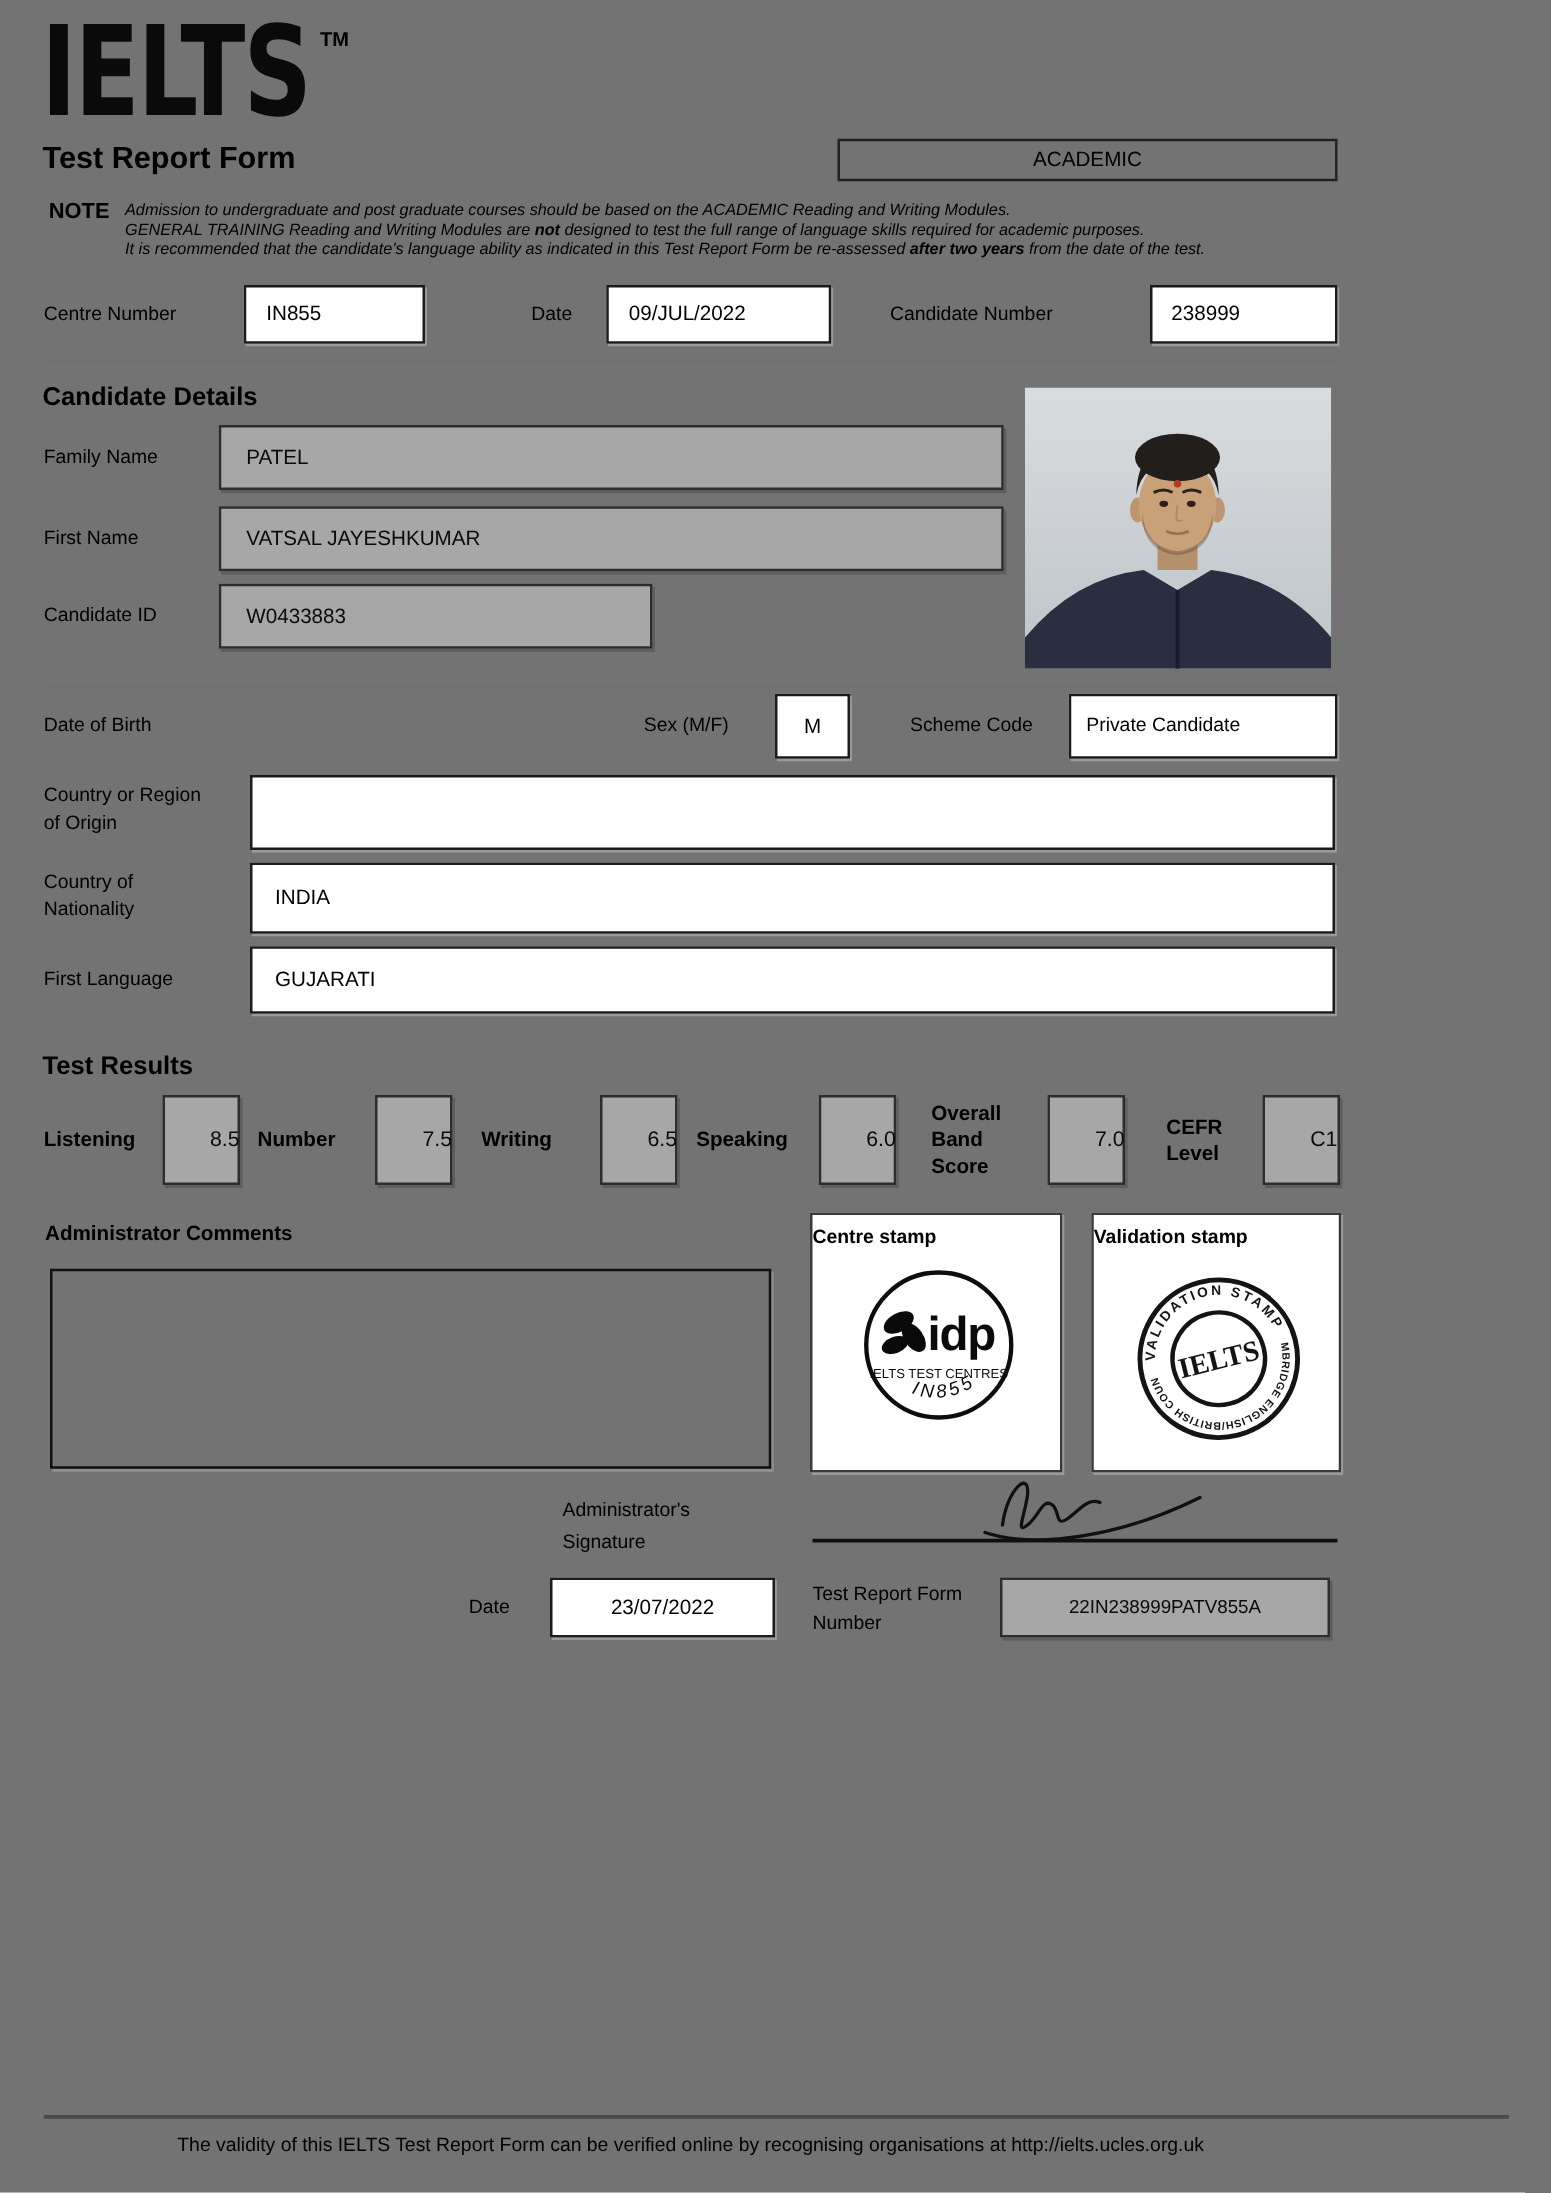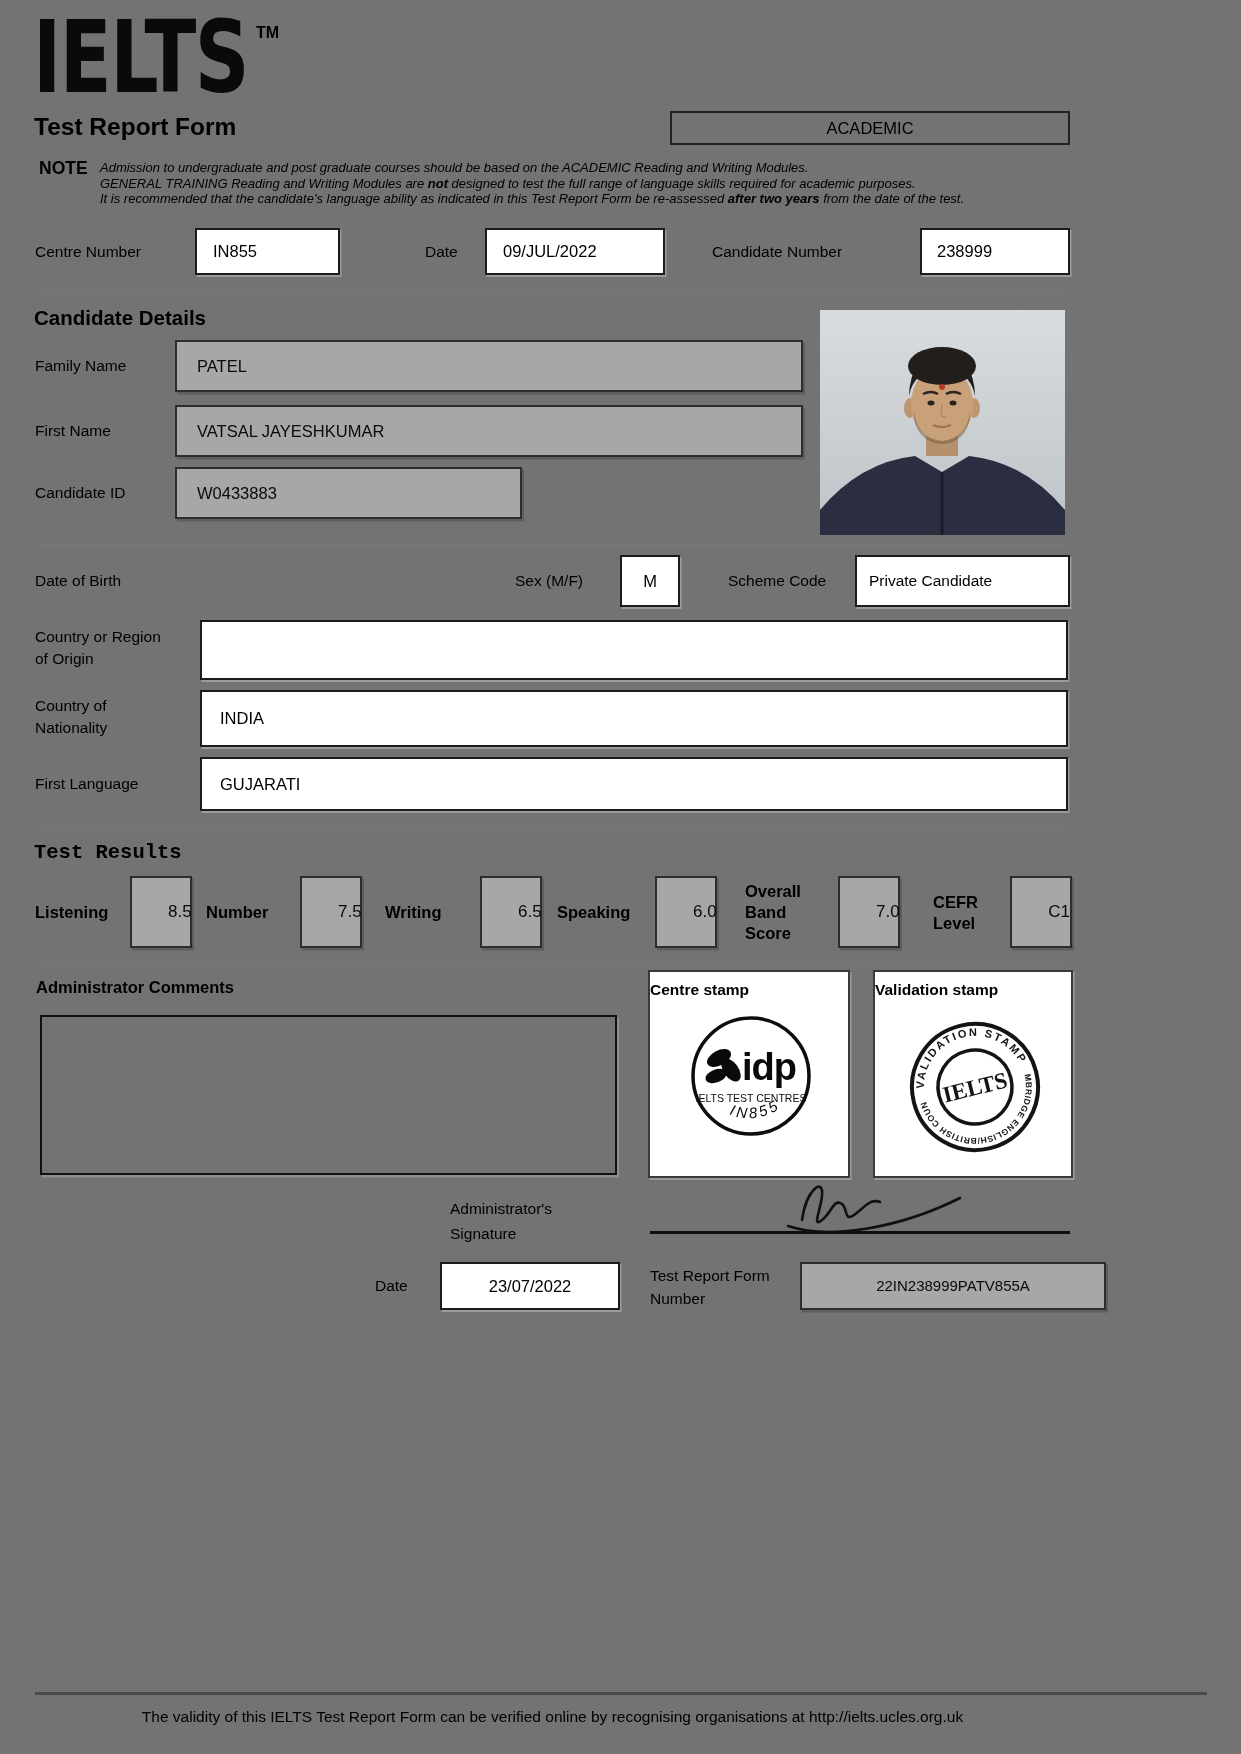--- a/index.html
+++ b/index.html
@@ -111,21 +111,21 @@
 
   <div class="label" style="left:35px;top:697px;">Country of</div>
   <div class="label" style="left:35px;top:719px;">Nationality</div>
   <div class="vbox" style="left:200px;top:690px;width:868px;height:57px;line-height:53px;padding-left:18px;">INDIA</div>
 
   <div class="label" style="left:35px;top:775px;">First Language</div>
   <div class="vbox" style="left:200px;top:757px;width:868px;height:54px;line-height:50px;padding-left:18px;">GUJARATI</div>
 
   <div class="hr" style="left:35px;top:827px;width:1035px;"></div>
 
-  <div class="sec-h" style="left:34px;top:841px;font-family:Liberation Mono, monospace;">Test Results</div>
+  <div class="sec-h" style="left:34px;top:841px;">Test Results</div>
 
   <div class="label score-label" style="left:35px;top:903px;">Listening</div>
   <div class="gbox score-box" style="left:130px;top:876px;">8.5</div>
   <div class="label score-label" style="left:206px;top:903px;">Number</div>
   <div class="gbox score-box" style="left:300px;top:876px;">7.5</div>
   <div class="label score-label" style="left:385px;top:903px;">Writing</div>
   <div class="gbox score-box" style="left:480px;top:876px;">6.5</div>
   <div class="label score-label" style="left:557px;top:903px;">Speaking</div>
   <div class="gbox score-box" style="left:655px;top:876px;">6.0</div>
 
@@ -197,18 +197,18 @@
     <path d="M8,58 C50,72 120,60 180,30" fill="none" stroke="#101010" stroke-width="2.6" stroke-linecap="round"></path>
   </svg>
   <div class="abs" style="left:650px;top:1231px;width:420px;height:2.5px;background:#101010;"></div>
 
   <div class="label" style="left:375px;top:1277px;">Date</div>
   <div class="vbox" style="left:440px;top:1262px;width:180px;height:48px;line-height:44px;text-align:center;">23/07/2022</div>
   <div class="abs" style="left:650px;top:1264px;font-size:15.5px;line-height:23px;">
     <div>Test Report Form</div>
     <div>Number</div>
   </div>
-  <div class="gbox" style="left:800px;top:1262px;width:306px;height:48px;line-height:44px;text-align:center;font-size:15px;">22IN238999PATV855A</div>
+  <div class="gbox" style="left:800px;top:1262px;width:264px;height:48px;line-height:44px;text-align:center;font-size:15px;">22IN238999PATV855A</div>
 
   <div class="abs" style="left:35px;top:1692px;width:1172px;height:2.5px;background:#4a4a4a;"></div>
   <div class="footer-text" style="top:1708px;">The validity of this IELTS Test Report Form can be verified online by recognising organisations at http://ielts.ucles.org.uk</div>
 
 </div>
 
 </body></html>

